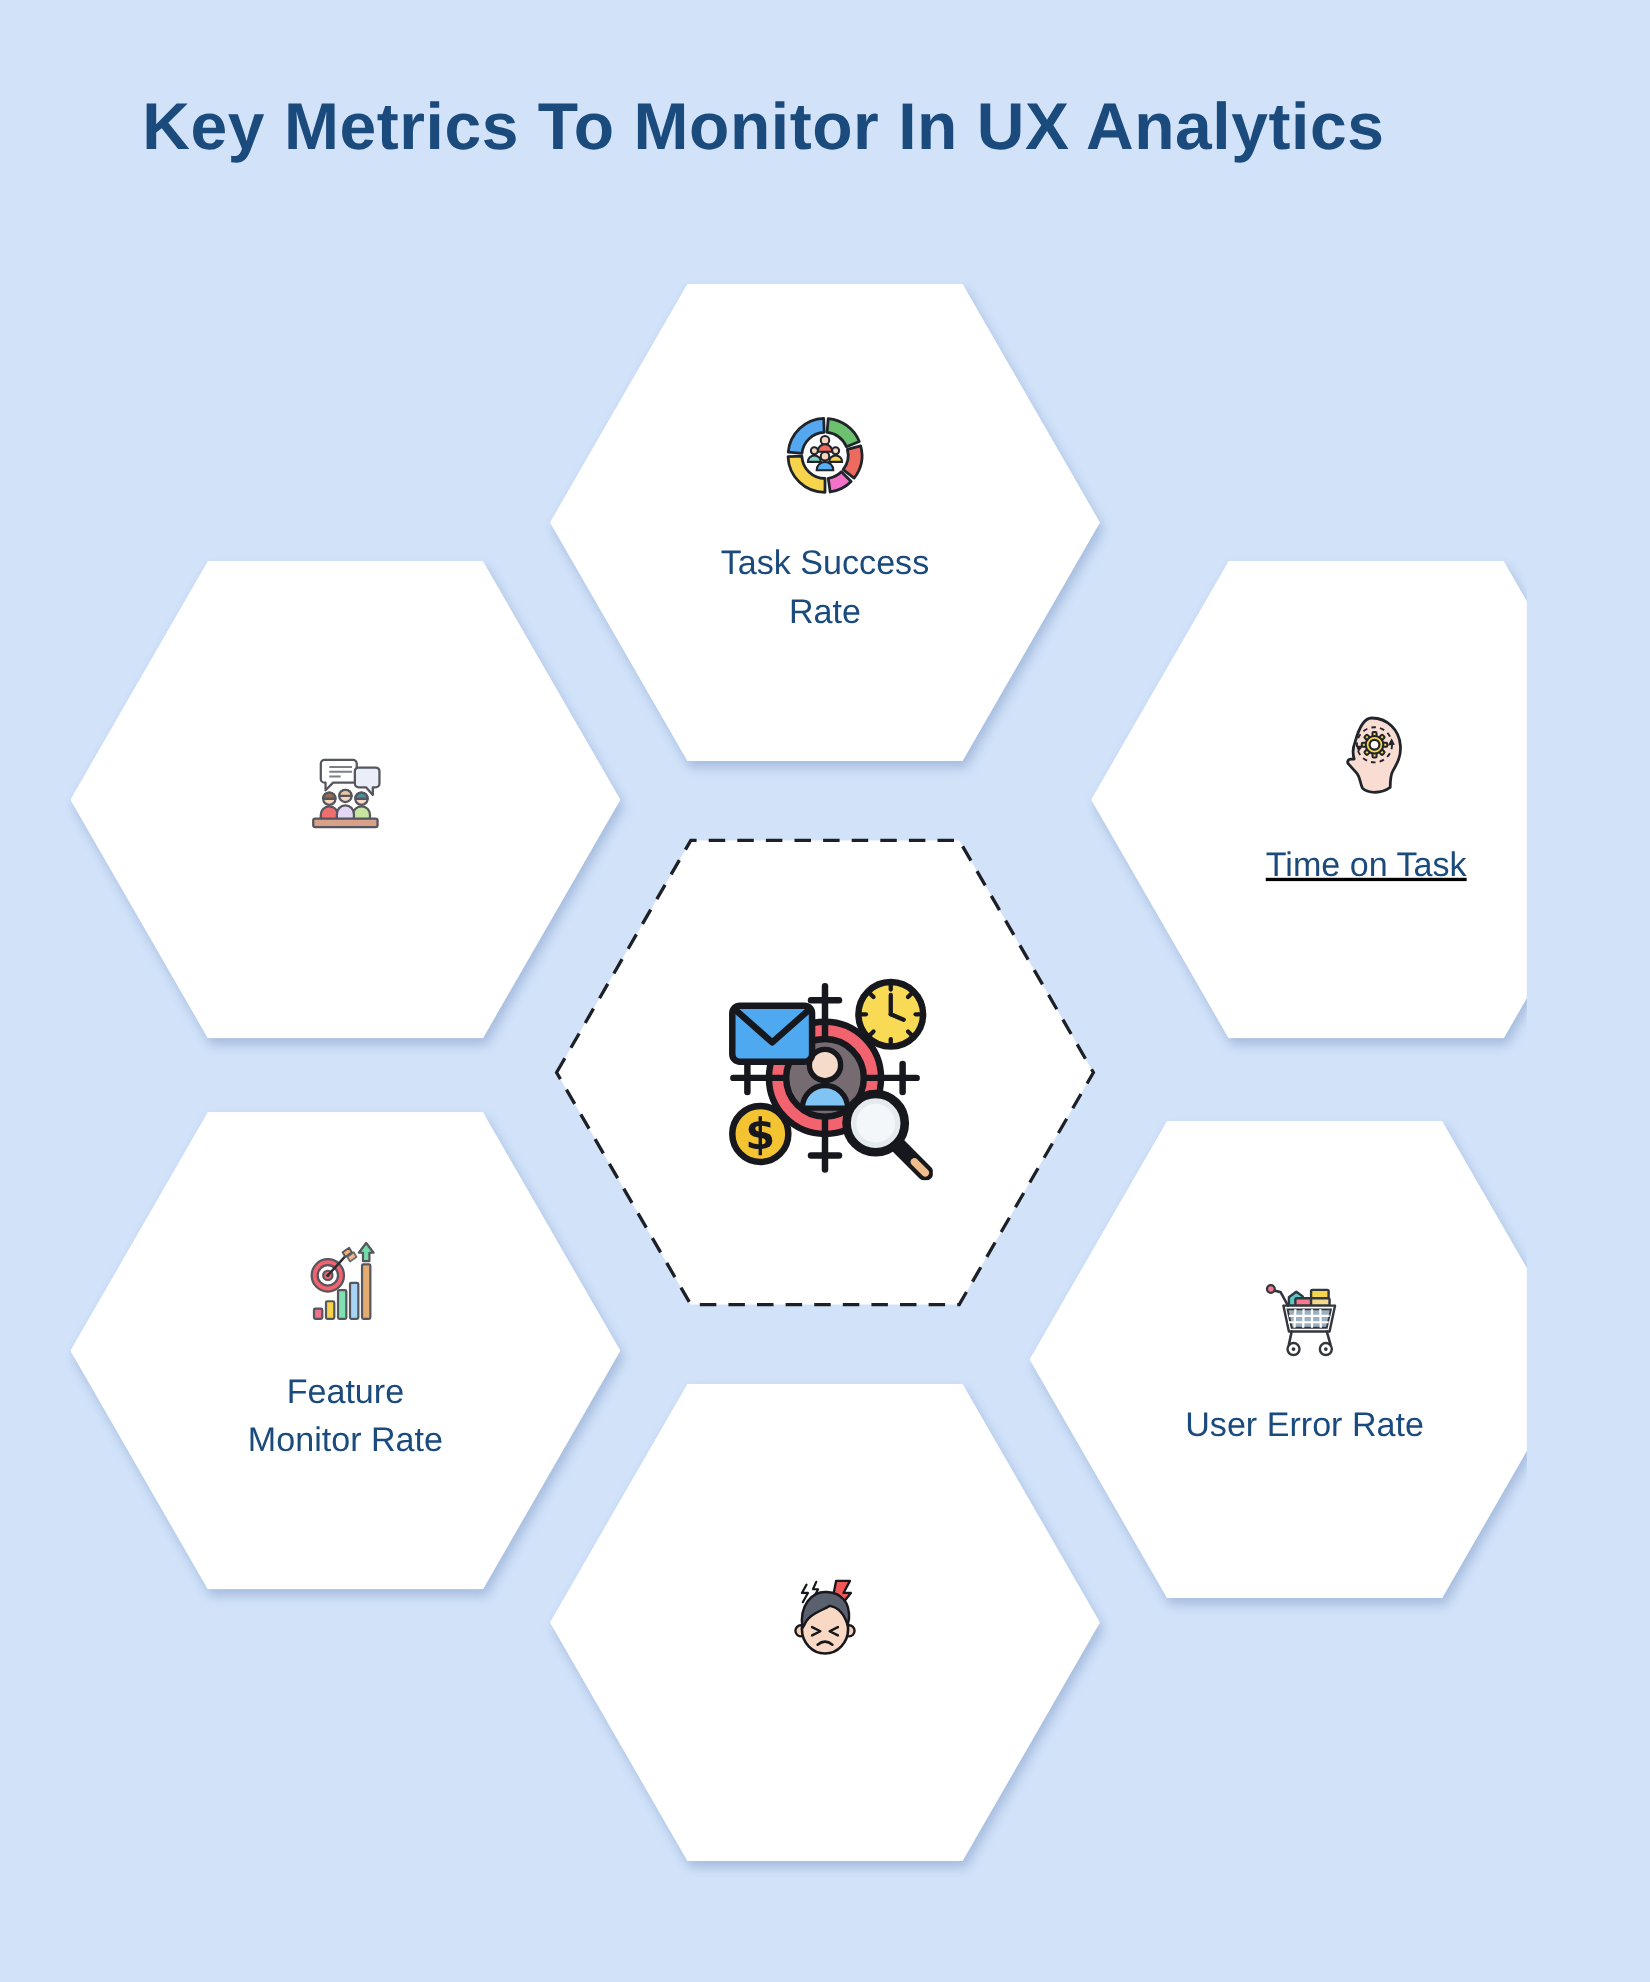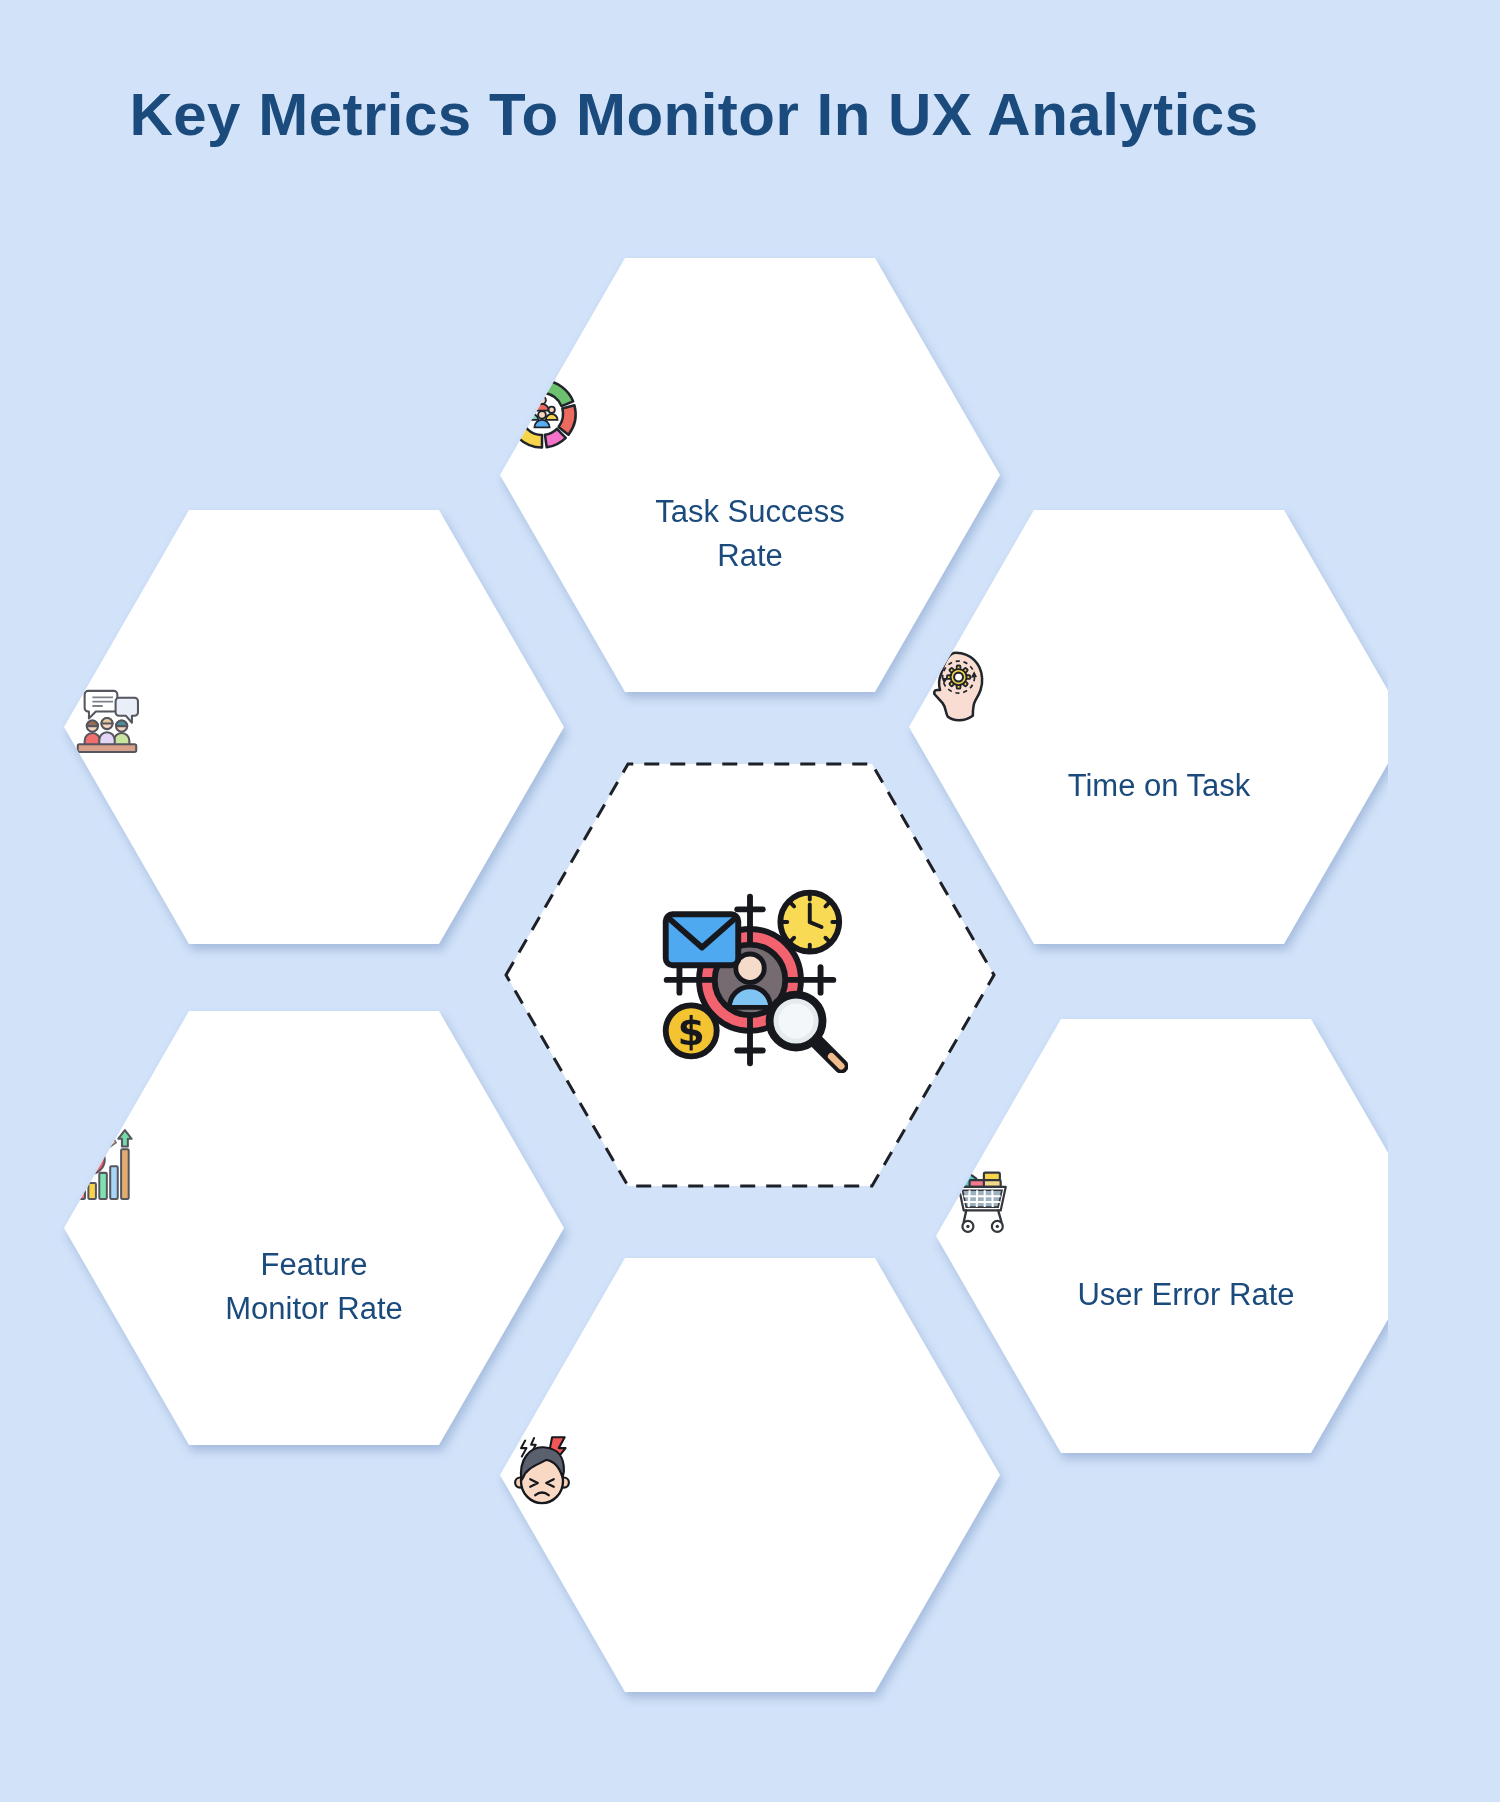--- a/index.html
+++ b/index.html
@@ -28,36 +28,37 @@
     height: 434px;
     filter: drop-shadow(3px 6px 5px rgba(114, 143, 188, 0.45));
   }
   .hex {
     width: 100%;
     height: 100%;
     background: #ffffff;
     clip-path: polygon(25% 0, 75% 0, 100% 50%, 75% 100%, 25% 100%, 0 50%);
     display: flex;
     flex-direction: column;
+    align-items: center;
     justify-content: center;
     gap: 34px;
   }
   .hex-label {
     font-size: 31px;
     line-height: 1.42;
     font-weight: 500;
     color: #1b4a7d;
     text-align: center;
     white-space: pre-line;
   }
   .icon svg { display: block; }
 
   .pos-top-center    { left: 500px; top: 258px;  }
   .pos-middle-left   { left: 64px;  top: 510px;  }
-  .pos-middle-right  { left: 909px; top: 510px;  }
+  .pos-middle-right  { left: 992px; top: 510px; text-decoration: underline;  }
   .pos-center        { left: 500px; top: 758px; filter: none; }
   .pos-lower-left    { left: 64px;  top: 1011px; }
   .pos-lower-right   { left: 936px; top: 1019px; }
   .pos-bottom-center { left: 500px; top: 1258px; }
 
   .center-hex-svg { position: absolute; left: 0; top: 0; }
   .center-icon {
     position: absolute;
     left: 50%; top: 50%;
     transform: translate(-50%, -50%);

